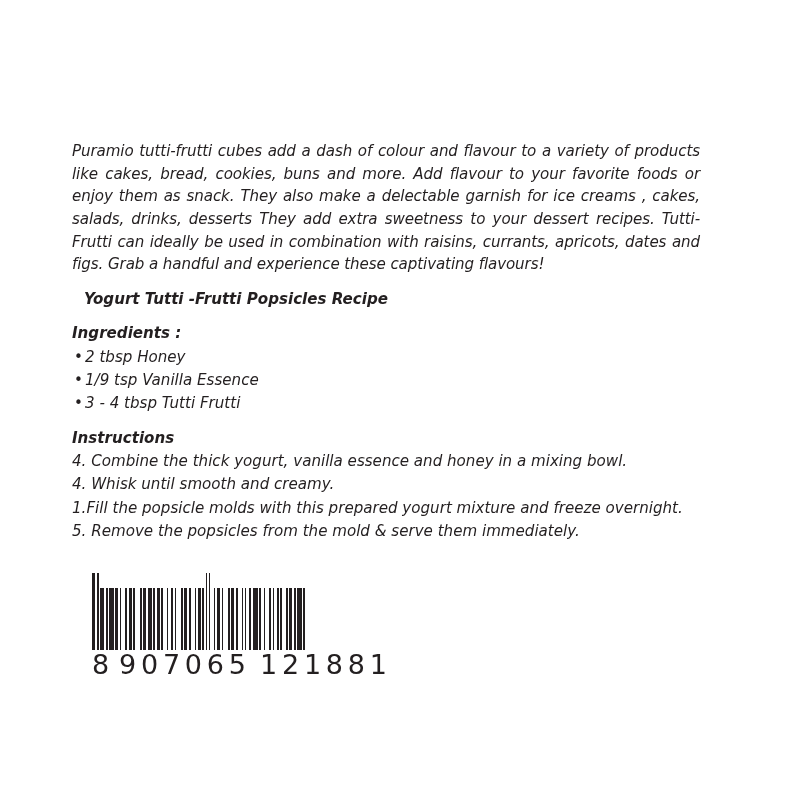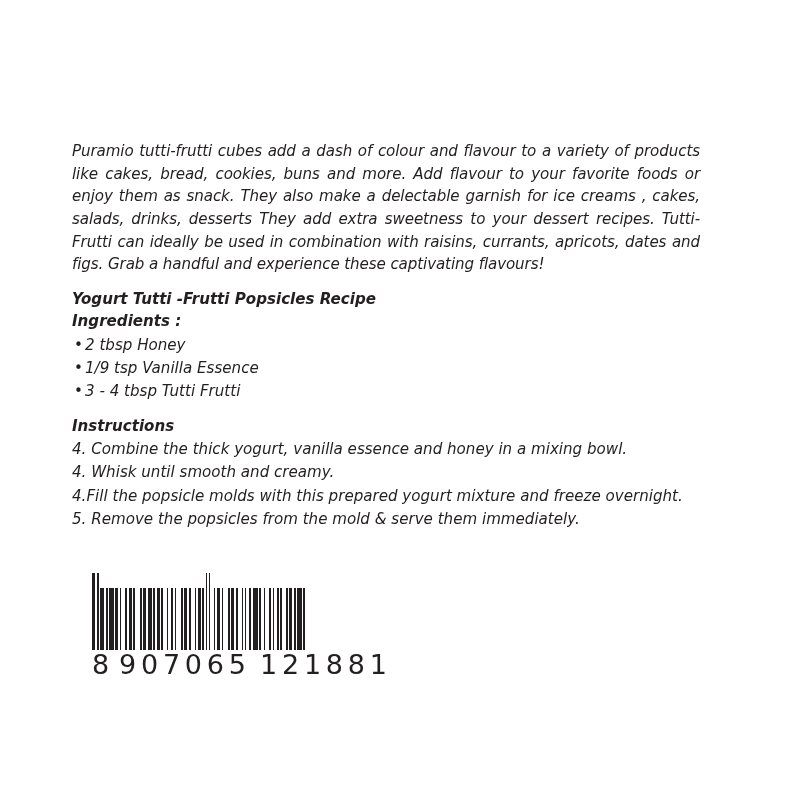--- a/index.html
+++ b/index.html
@@ -36,21 +36,21 @@
     letter-spacing: -0.1px;
     margin: 0 0 12px 0;
     color: #231f20;
   }
   .recipe-title {
     font-family: "DejaVu Sans", sans-serif;
     font-style: italic;
     font-weight: bold;
     font-size: 15.1px;
     line-height: 1.48;
-    margin: 0;
+    margin: 12px;
     color: #231f20;
   }
   .section-label {
     font-family: "DejaVu Sans", sans-serif;
     font-style: italic;
     font-weight: bold;
     font-size: 15.1px;
     line-height: 1.48;
     margin: 0;
     color: #231f20;
@@ -148,21 +148,21 @@
       <li>2 tbsp Honey</li>
       <li>1/9 tsp Vanilla Essence</li>
       <li>3 - 4 tbsp Tutti Frutti</li>
     </ul>
 
     <div class="section-label instructions-label">Instructions</div>
 
     <ul class="list steps">
       <li>4. Combine the thick yogurt, vanilla essence and honey in a mixing bowl.</li>
       <li>4. Whisk until smooth and creamy.</li>
-      <li>4.Fill the popsicle molds with this prepared yogurt mixture and freeze overnight.</li>
+      <li>1.Fill the popsicle molds with this prepared yogurt mixture and freeze overnight.</li>
       <li>5. Remove the popsicles from the mold &amp; serve them immediately.</li>
     </ul>
   </div>
 
   <div class="barcode-block">
     <div class="bars" id="bars">
         <span class="tall" style="width: 3px;"></span>
         <span style="width: 2px; background: transparent;"></span>
         <span class="tall" style="width: 2px;"></span>
         <span style="width: 1px; background: transparent;"></span>

